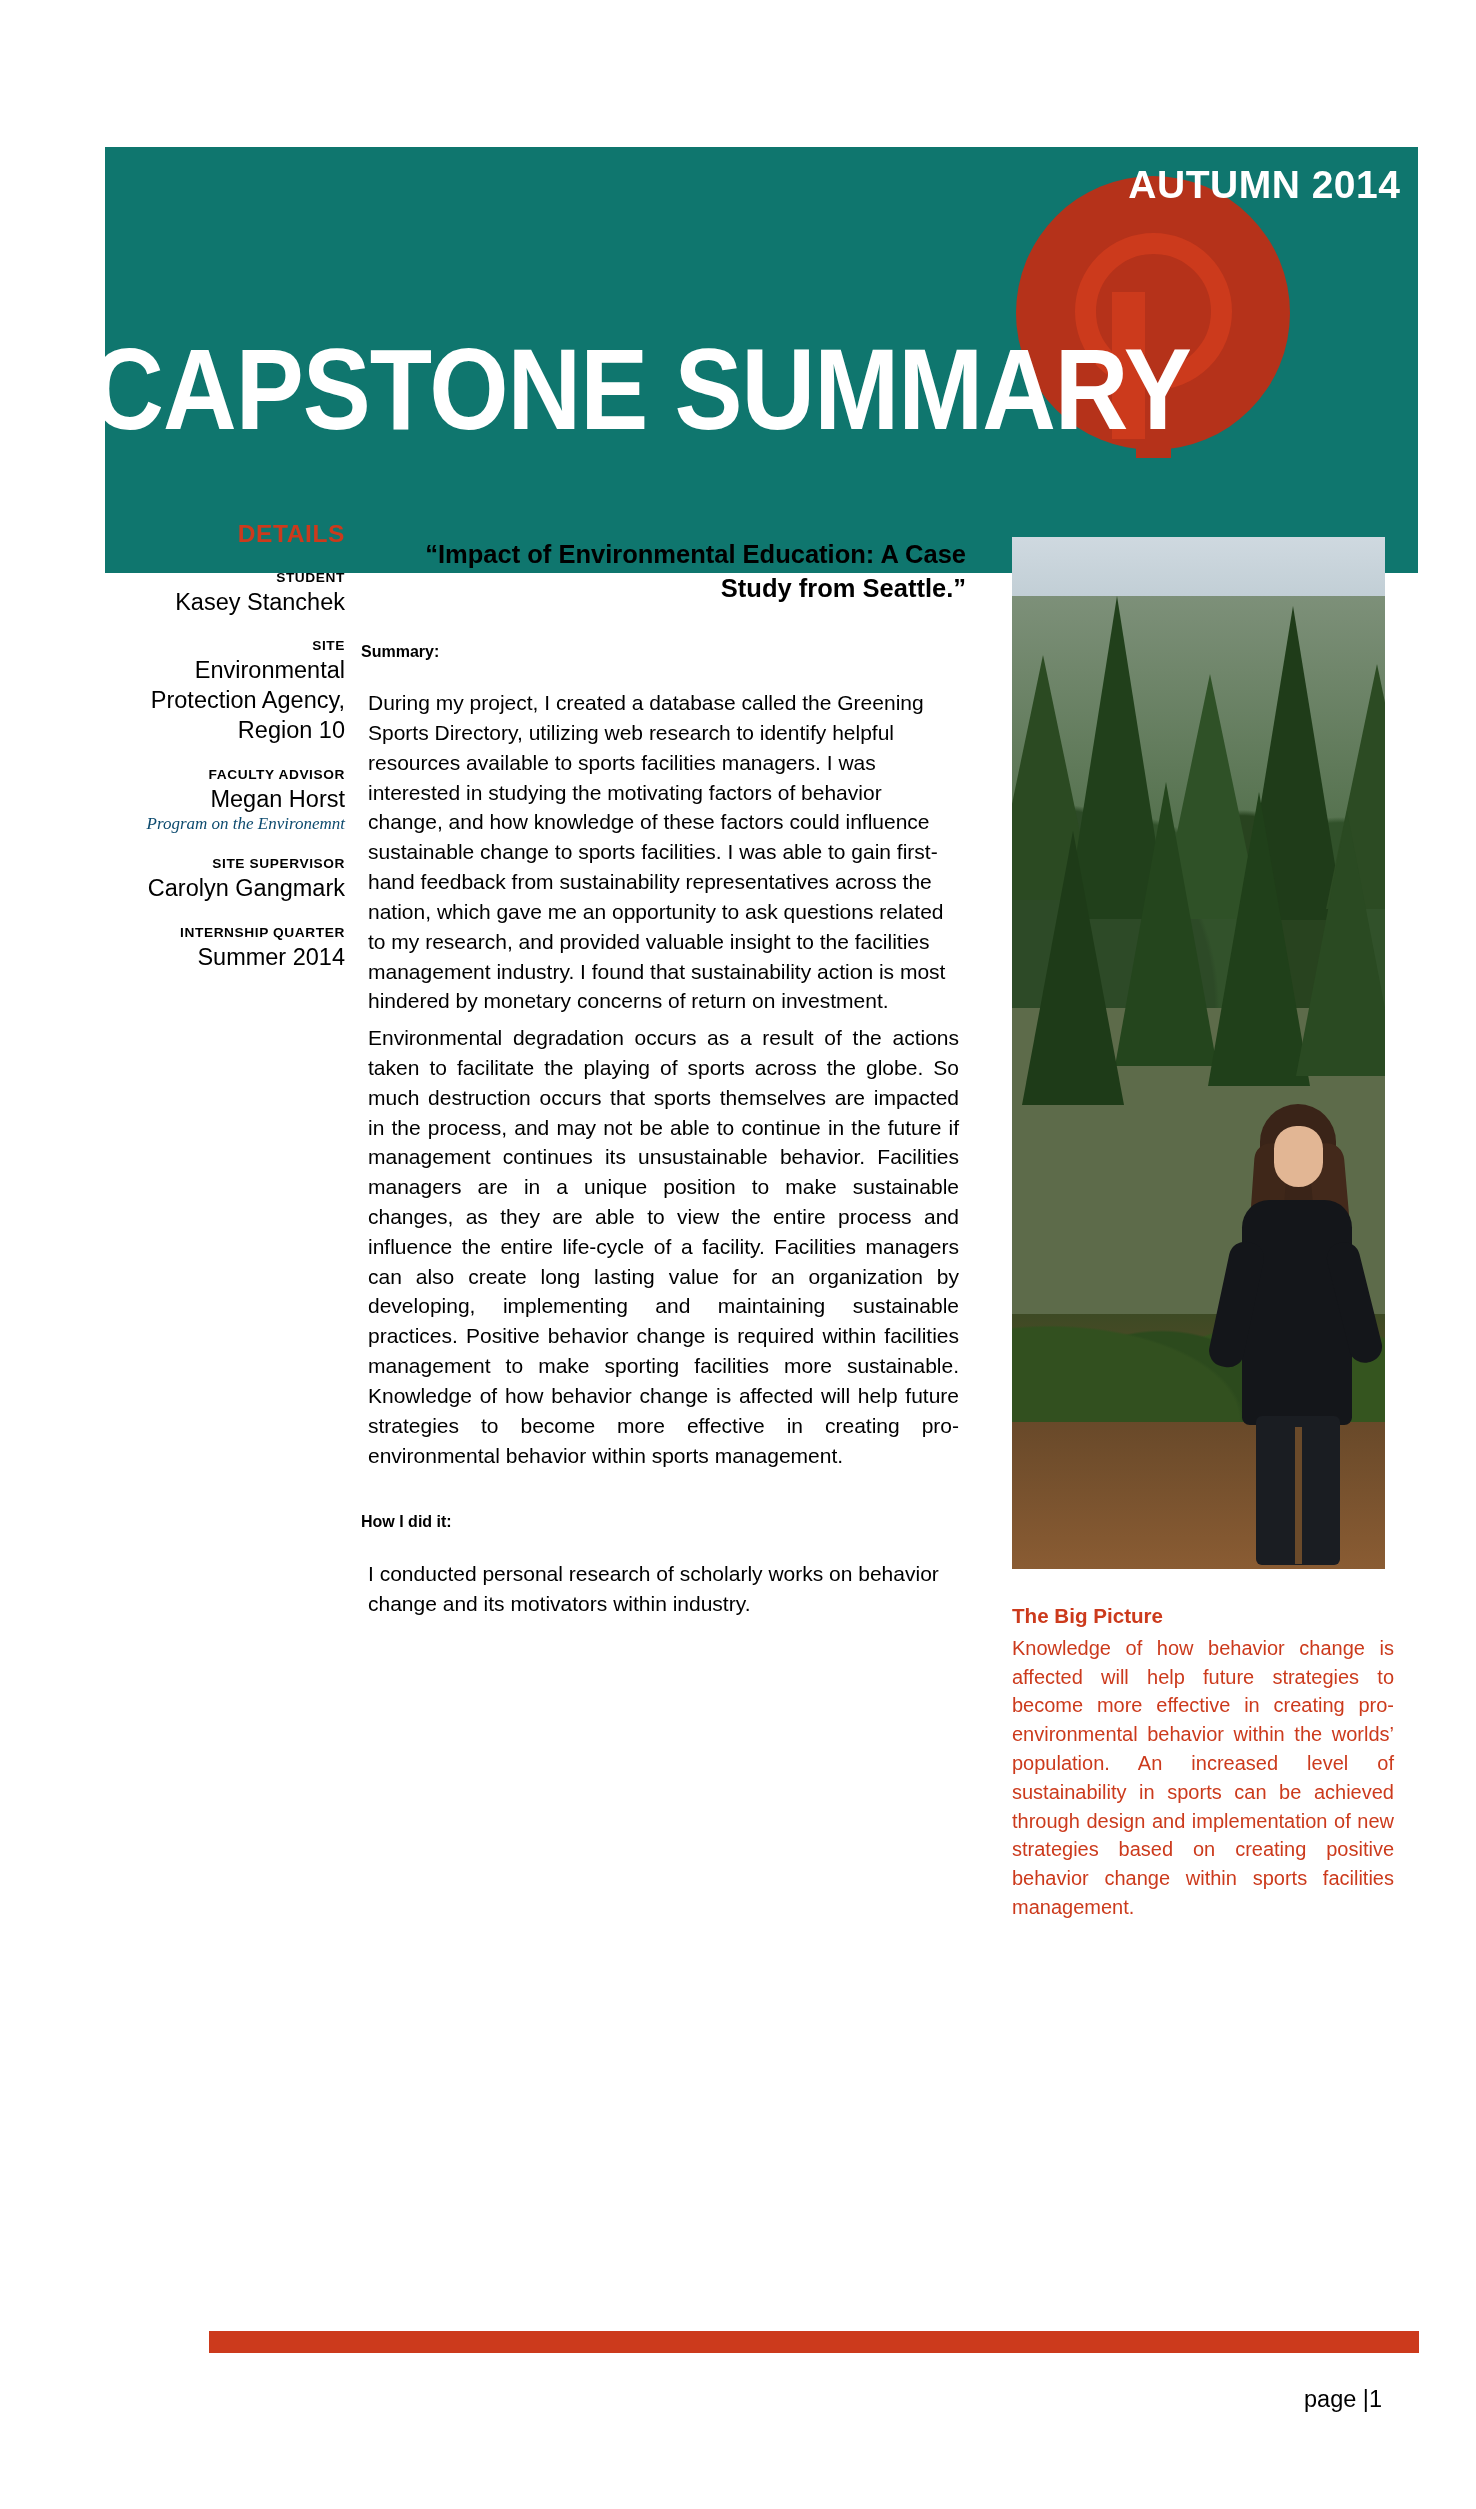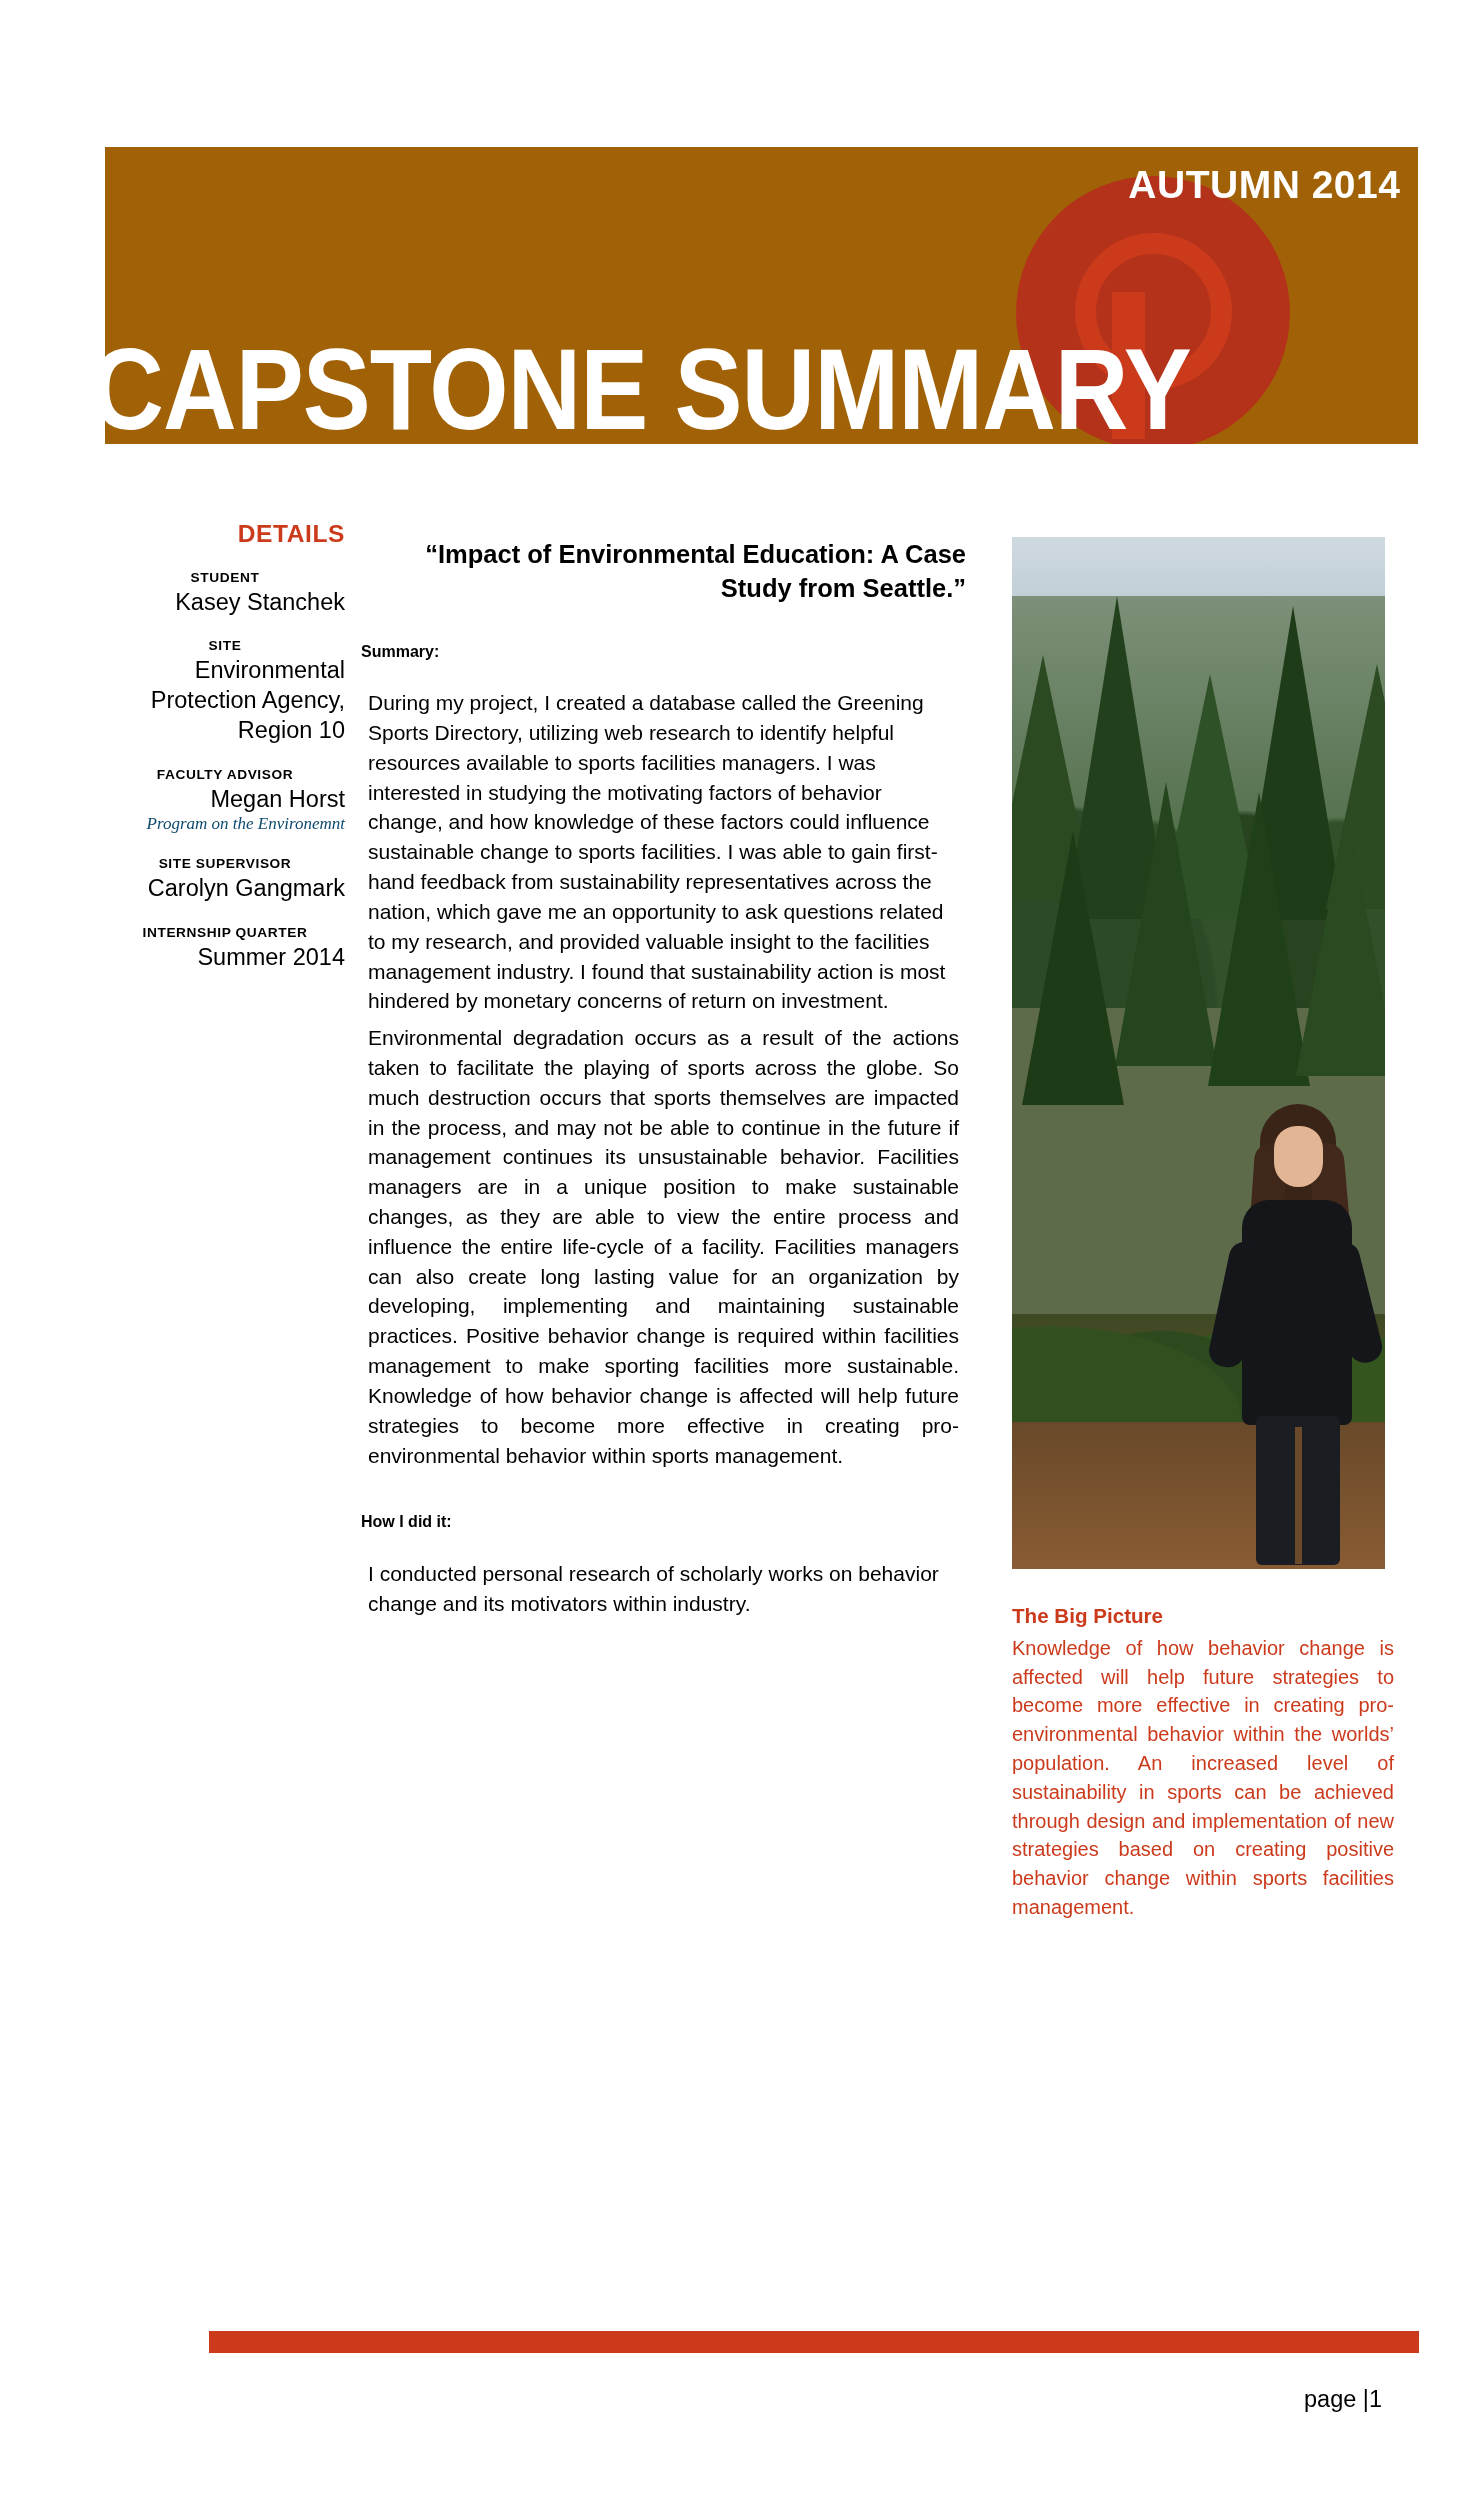--- a/index.html
+++ b/index.html
@@ -15,22 +15,22 @@
     color: #000000;
     overflow: hidden;
   }
 
   
   .header-band {
     position: absolute;
     left: 105px;
     top: 147px;
     width: 1313px;
-    height: 297px;
-    background: #a16207;
+    height: 426px;
+    background: #0f766e;
     overflow: hidden;
   }
   .header-logo {
     position: absolute;
     right: 108px;
     top: 29px;
     width: 294px;
     height: 294px;
   }
   .header-logo .ring-outer {
@@ -102,21 +102,20 @@
     letter-spacing: 0.6px;
     margin-bottom: 21.6px;
   }
   .detail-label {
     font-size: 13.7px;
     font-weight: bold;
     letter-spacing: 0.6px;
     color: #000;
     margin-top: 21.6px;
     margin-bottom: 2px;
-    text-align: center;
   }
   .detail-value {
     font-size: 23.5px;
     line-height: 1.28;
     color: #000;
   }
   .detail-sub {
     font-size: 17px;
     font-style: italic;
     font-family: "Liberation Serif", serif;

